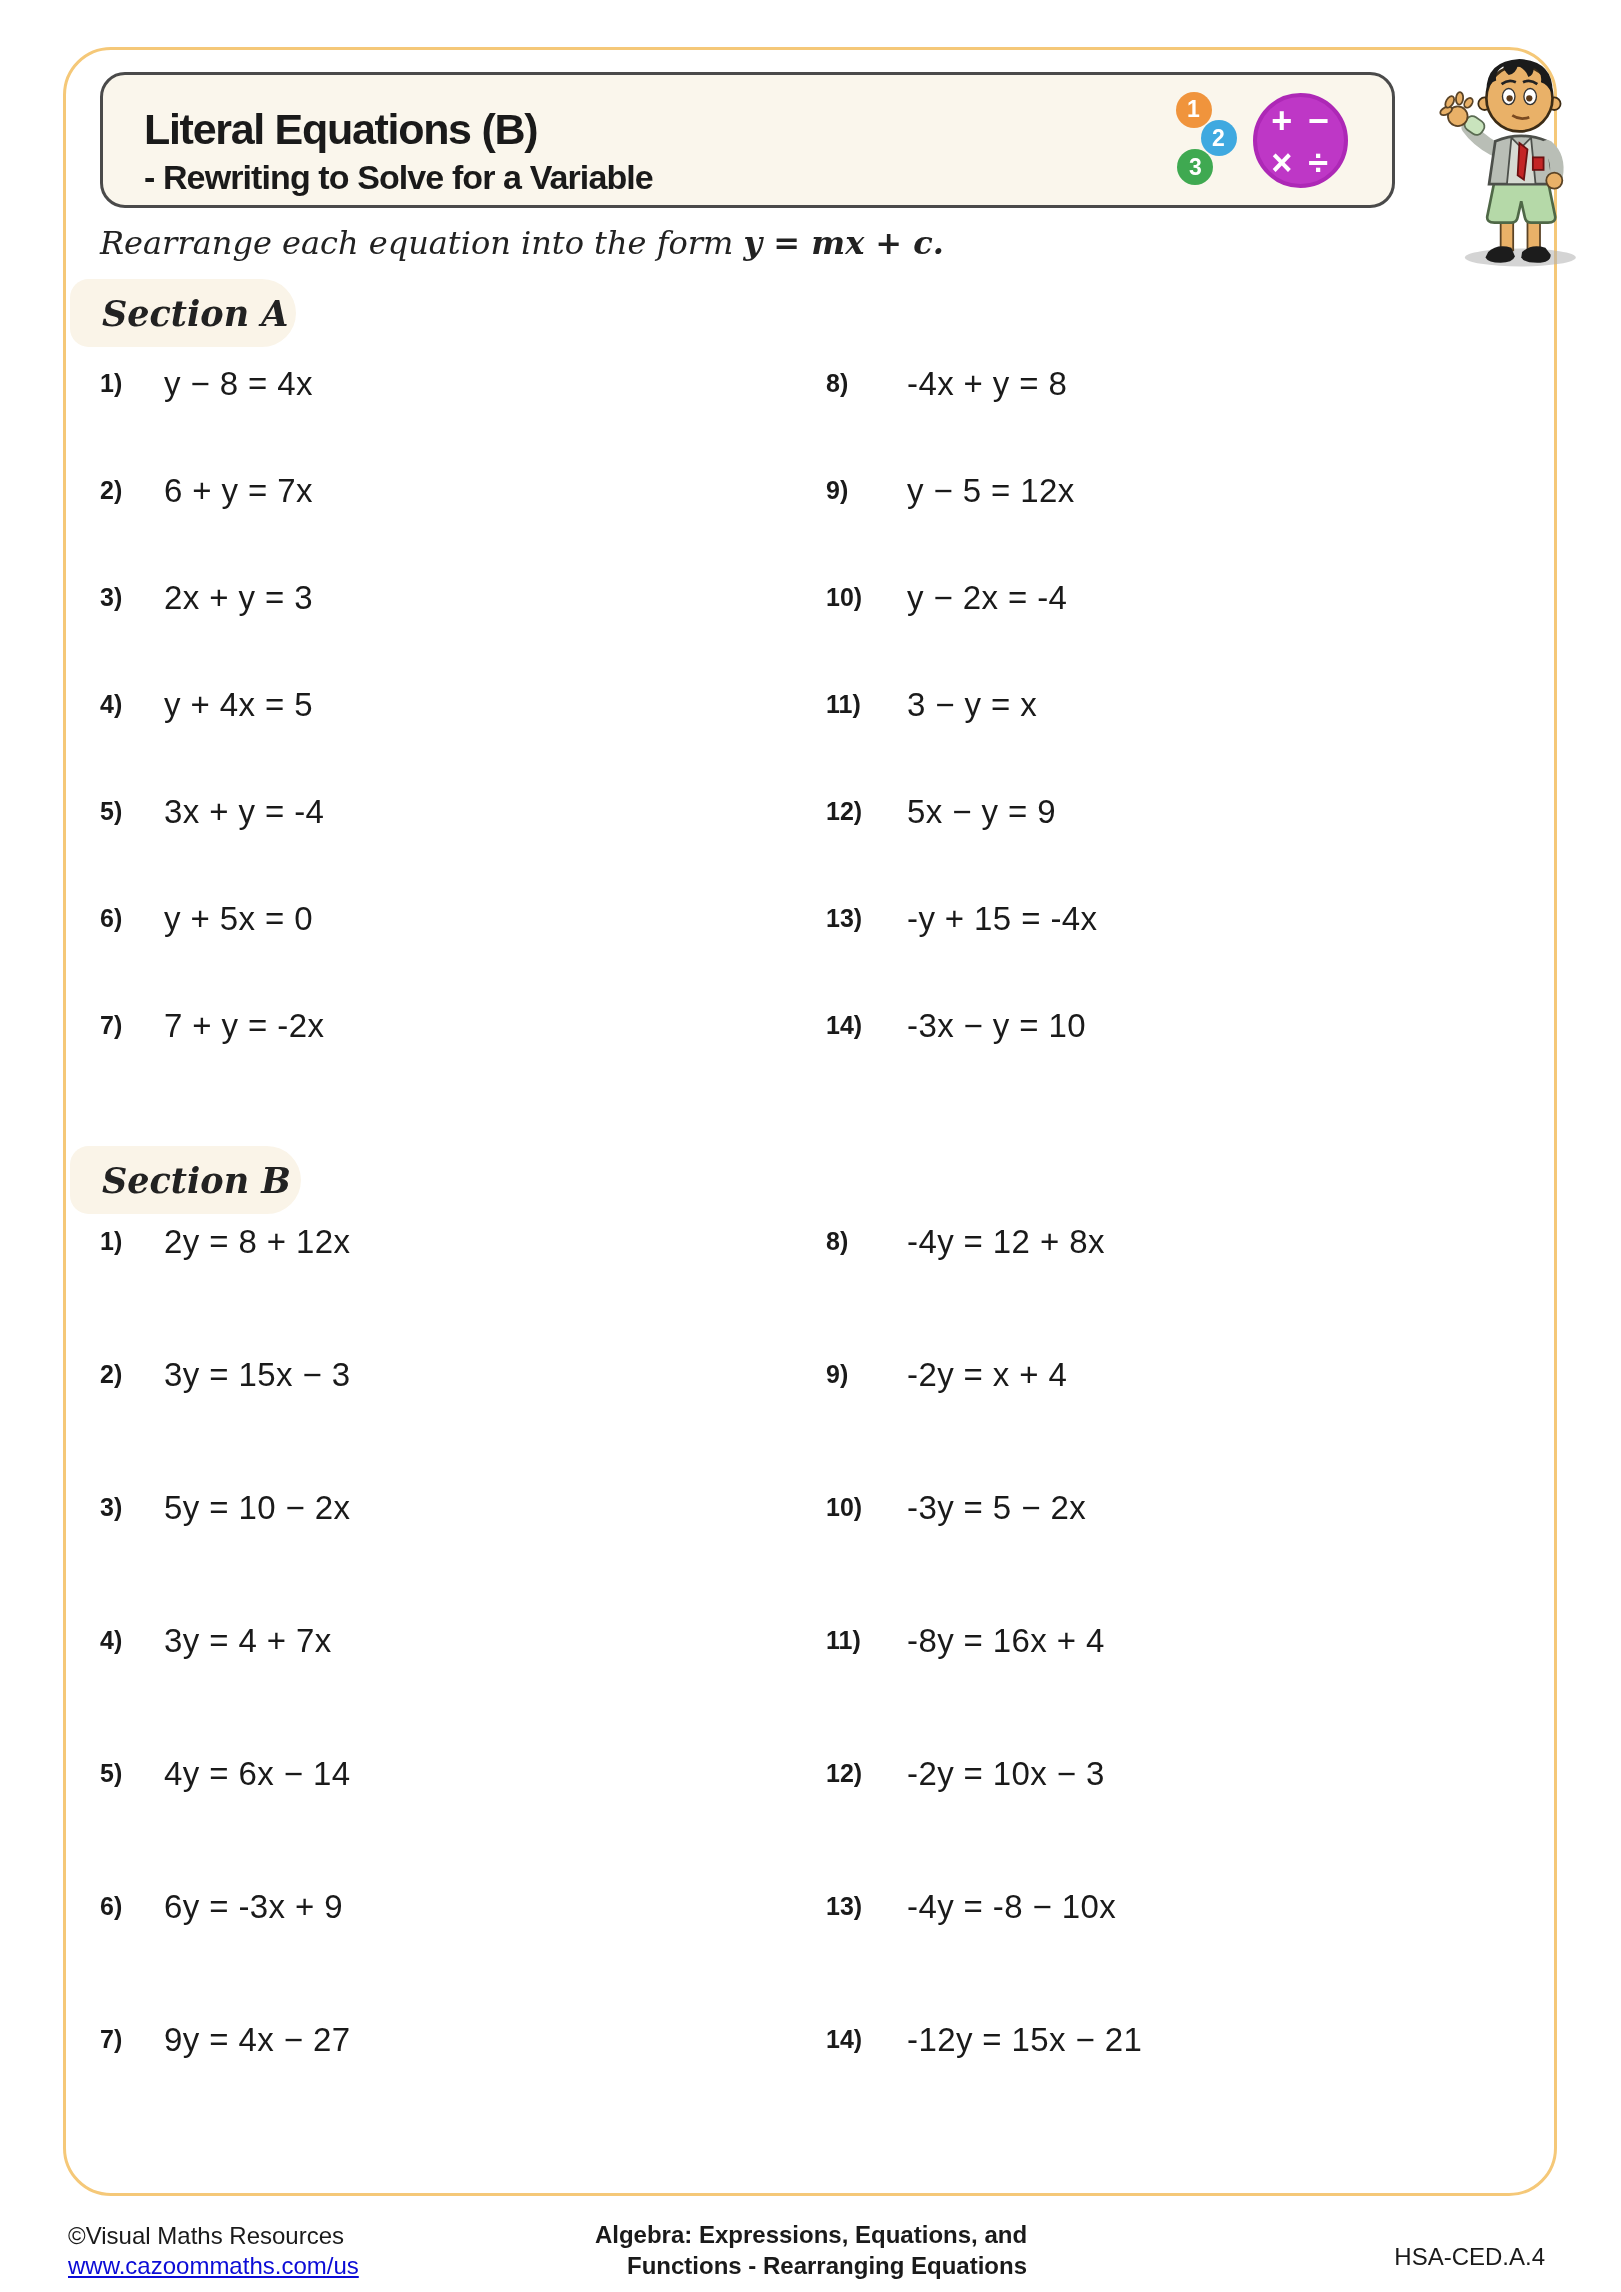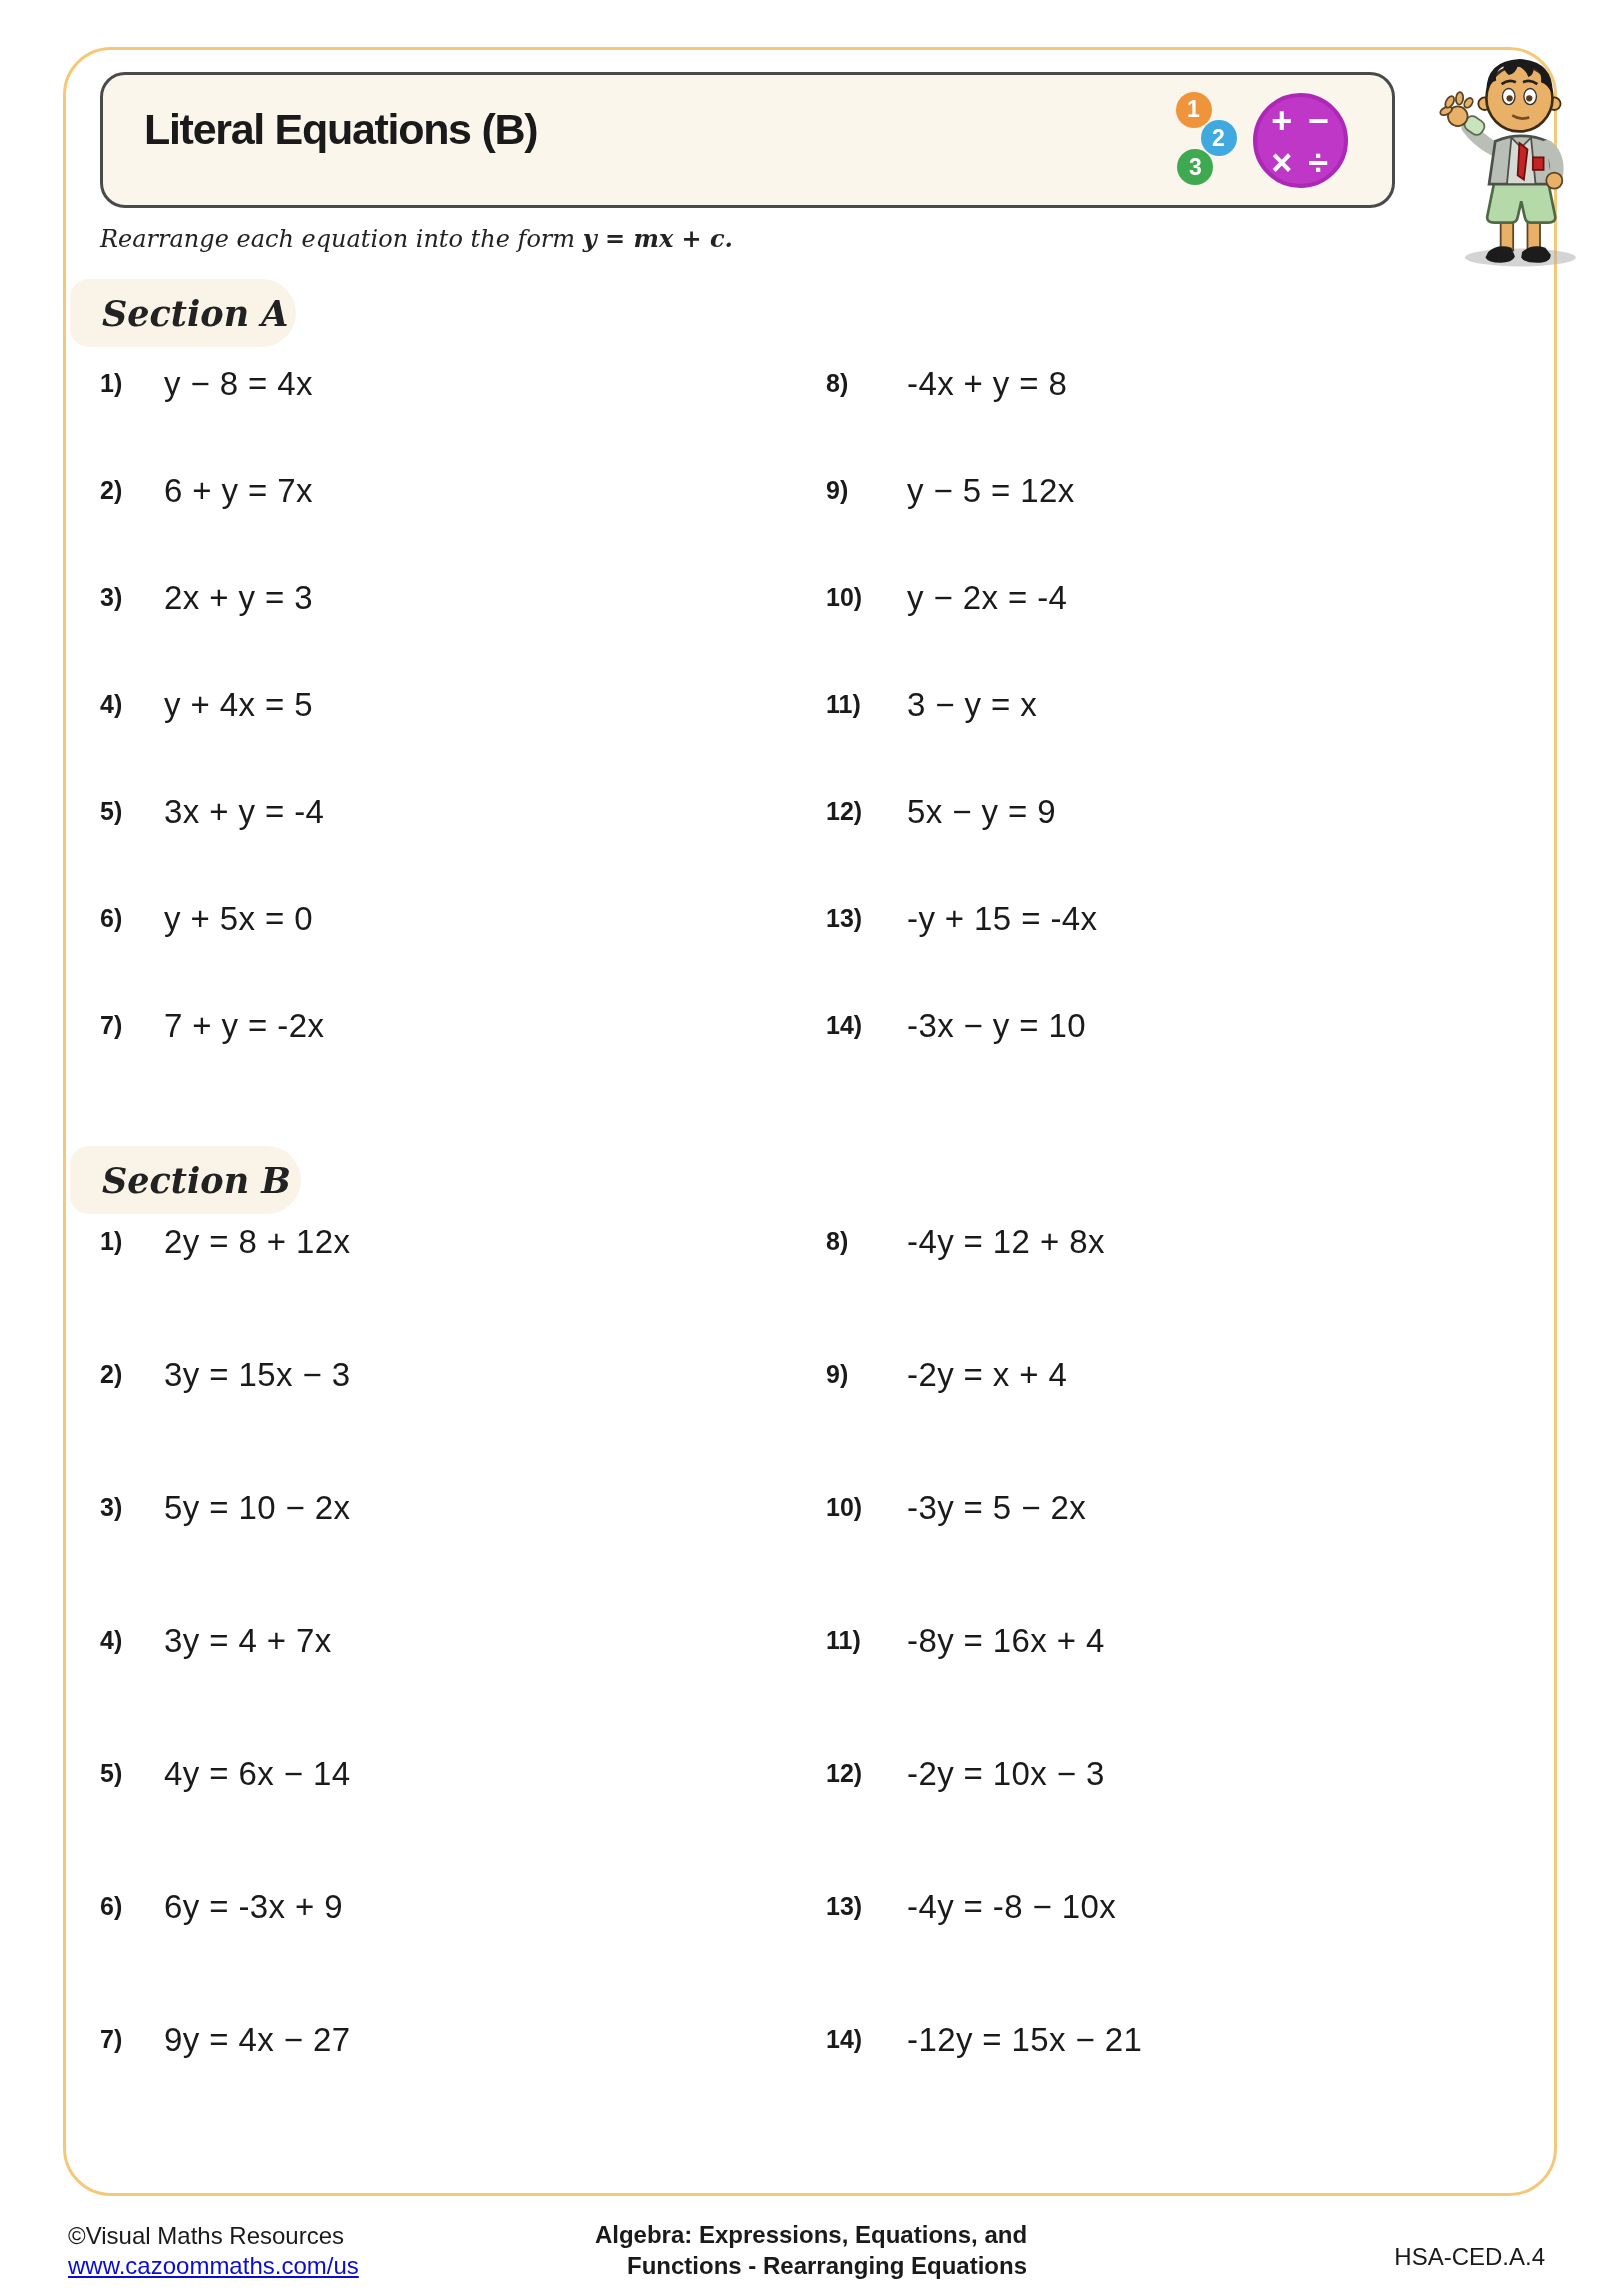--- a/index.html
+++ b/index.html
@@ -34,21 +34,21 @@
     color:#fff;font-weight:700;font-size:36px;margin-right:21.5px;padding:3.6px 7.2px;
   }
   .math-circle span{display:flex;align-items:center;justify-content:center;}
   .cazoom{display:flex;flex-direction:column;align-items:center;width:134px;}
   .drum-box{width:68px;height:77px;background:#000;display:flex;align-items:center;justify-content:center;}
   .cazoom-text{font-family:"DejaVu Serif",serif;font-weight:700;font-size:31px;letter-spacing:0.4px;color:#111;}
   .boy{position:absolute;left:1422px;top:32px;width:177px;height:240px;}
   
   .instruction{
     position:absolute;left:100px;top:224px;font-family:"DejaVu Serif",serif;
-    font-style:italic;font-size:24px;color:#222;
+    font-style:italic;font-size:32px;color:#222;
   }
   .instr-formula{font-weight:700;}
   
   .section-label{
     position:absolute;left:70px;height:68px;background:#faf4e8;
     border-radius:19.7px 36px 36px 19.7px;display:flex;align-items:center;padding-left:32px;
     box-sizing:border-box;font-family:"DejaVu Serif",serif;font-style:italic;font-weight:700;
     font-size:35px;color:#222;
   }
   .label-a{top:279px;width:226px;}
@@ -76,20 +76,21 @@
   .f-right{position:absolute;right:77px;top:2243px;font-size:24px;}
 </style>
 </head>
 <body>
 
 <div class="border-frame"></div>
 
 <div class="header-box">
   <div class="title-block">
     <div class="title">Literal Equations (B)</div>
+    <div class="subtitle">- Rewriting to Solve for a Variable</div>
   </div>
   <div class="logo-group">
     <div class="badges">
       <span class="badge b1">1</span>
       <span class="badge b2">2</span>
       <span class="badge b3">3</span>
     </div>
     <div class="math-circle">
       <span>+</span>
       <span>−</span>

